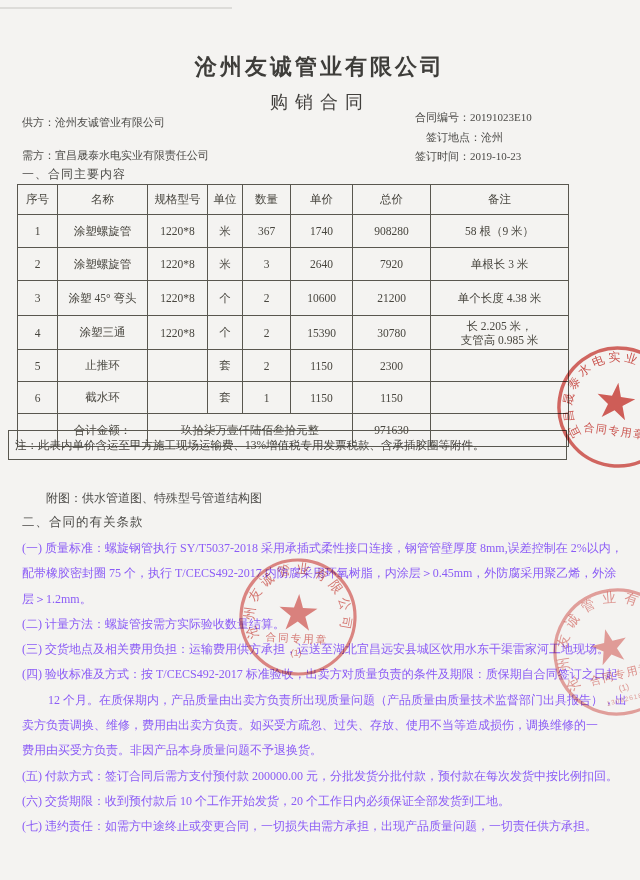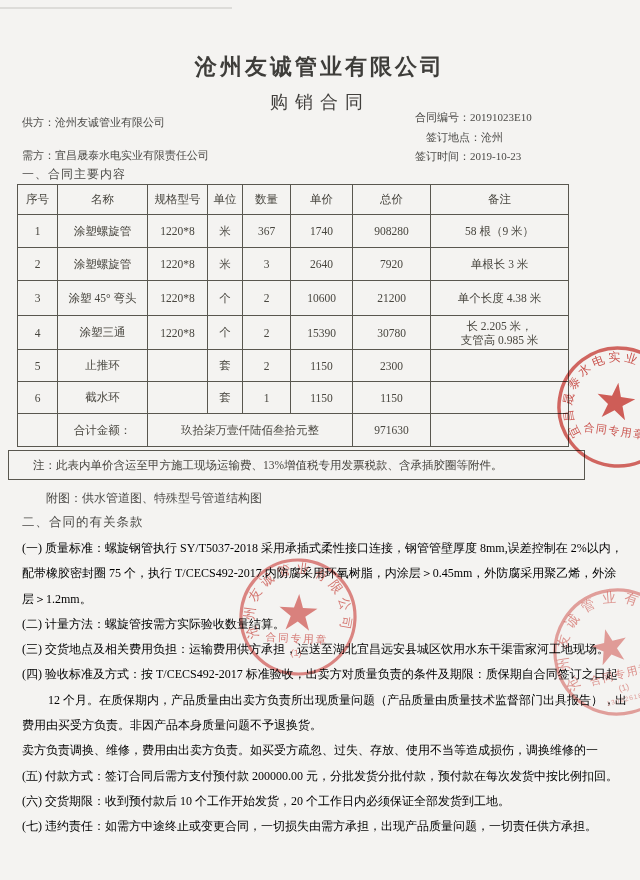--- a/index.html
+++ b/index.html
@@ -24,28 +24,28 @@
     position:absolute;top:184px;left:17px;width:551px;
     border-collapse:collapse;table-layout:fixed;
   }
   table.items th,table.items td{
     border:1px solid #59574f;
     font-size:11.5px;font-weight:normal;text-align:center;
     padding:0 2px;color:#48463f;
   }
   td.remark{white-space:pre-line;line-height:14px;}
   .note-box{
-    top:450px;left:8px;width:551px;height:28px;
+    top:430px;left:8px;width:551px;height:28px;
     border:1px solid #59574f;display:flex;align-items:center;
-    font-size:11.5px;padding-left:24px;white-space:nowrap;color:#47453f;
+    font-size:11.5px;padding-left:6px;white-space:nowrap;color:#47453f;
   }
   .attachment{top:490px;left:22px;font-size:12px;margin-left:24px;}
   .sec2-heading{top:514px;left:22px;font-size:12.5px;letter-spacing:1px;}
   .clauses{top:536px;left:22px;width:606px;}
-  .cl{font-size:12px;line-height:25.3px;white-space:nowrap;color:#000000;}
+  .cl{font-size:12px;line-height:25.3px;white-space:nowrap;color:#8b5cf6;}
   .cl.ind{padding-left:26px;}
   .stamp{mix-blend-mode:multiply;pointer-events:none;}
   .stamp-a{top:332px;left:543px;transform:rotate(8deg);}
   .stamp-b{top:542px;left:223px;transform:rotate(3deg);}
   .stamp-c{top:572px;left:537px;transform:rotate(-14deg);}
   .stamp text{font-family:"Liberation Sans","DejaVu Sans",sans-serif;}
 </style>
 </head>
 <body>
 
@@ -160,22 +160,22 @@
 <div class="abs sec2-heading">二、合同的有关条款</div>
 
 <div class="abs clauses">
   <div class="cl">(一) 质量标准：螺旋钢管执行 SY/T5037-2018 采用承插式柔性接口连接，钢管管壁厚度 8mm,误差控制在 2%以内，</div>
   <div class="cl">配带橡胶密封圈 75 个，执行 T/CECS492-2017.内防腐采用环氧树脂，内涂层＞0.45mm，外防腐采用聚乙烯，外涂</div>
   <div class="cl">层＞1.2mm。</div>
   <div class="cl">(二) 计量方法：螺旋管按需方实际验收数量结算。</div>
   <div class="cl">(三) 交货地点及相关费用负担：运输费用供方承担，运送至湖北宜昌远安县城区饮用水东干渠雷家河工地现场。</div>
   <div class="cl">(四) 验收标准及方式：按 T/CECS492-2017 标准验收，出卖方对质量负责的条件及期限：质保期自合同签订之日起</div>
   <div class="cl ind">12 个月。在质保期内，产品质量由出卖方负责所出现质量问题（产品质量由质量技术监督部门出具报告），出</div>
+  <div class="cl">卖方负责调换、维修，费用由出卖方负责。如买受方疏忽、过失、存放、使用不当等造成损伤，调换维修的一</div>
   <div class="cl">费用由买受方负责。非因产品本身质量问题不予退换货。</div>
-  <div class="cl">卖方负责调换、维修，费用由出卖方负责。如买受方疏忽、过失、存放、使用不当等造成损伤，调换维修的一</div>
   <div class="cl">(五) 付款方式：签订合同后需方支付预付款 200000.00 元，分批发货分批付款，预付款在每次发货中按比例扣回。</div>
   <div class="cl">(六) 交货期限：收到预付款后 10 个工作开始发货，20 个工作日内必须保证全部发货到工地。</div>
   <div class="cl">(七) 违约责任：如需方中途终止或变更合同，一切损失由需方承担，出现产品质量问题，一切责任供方承担。</div>
 </div>
 
 <svg class="abs stamp stamp-a" width="150" height="150" viewBox="0 0 150 150">
   <circle cx="75" cy="75" r="59" fill="none" stroke="rgba(204,48,42,0.72)" stroke-width="3.5"></circle>
   <defs>
       <path id="arcA" d="M 42.5 107.5 A 46 46 0 1 1 107.5 107.5" fill="none"></path>
     </defs>

